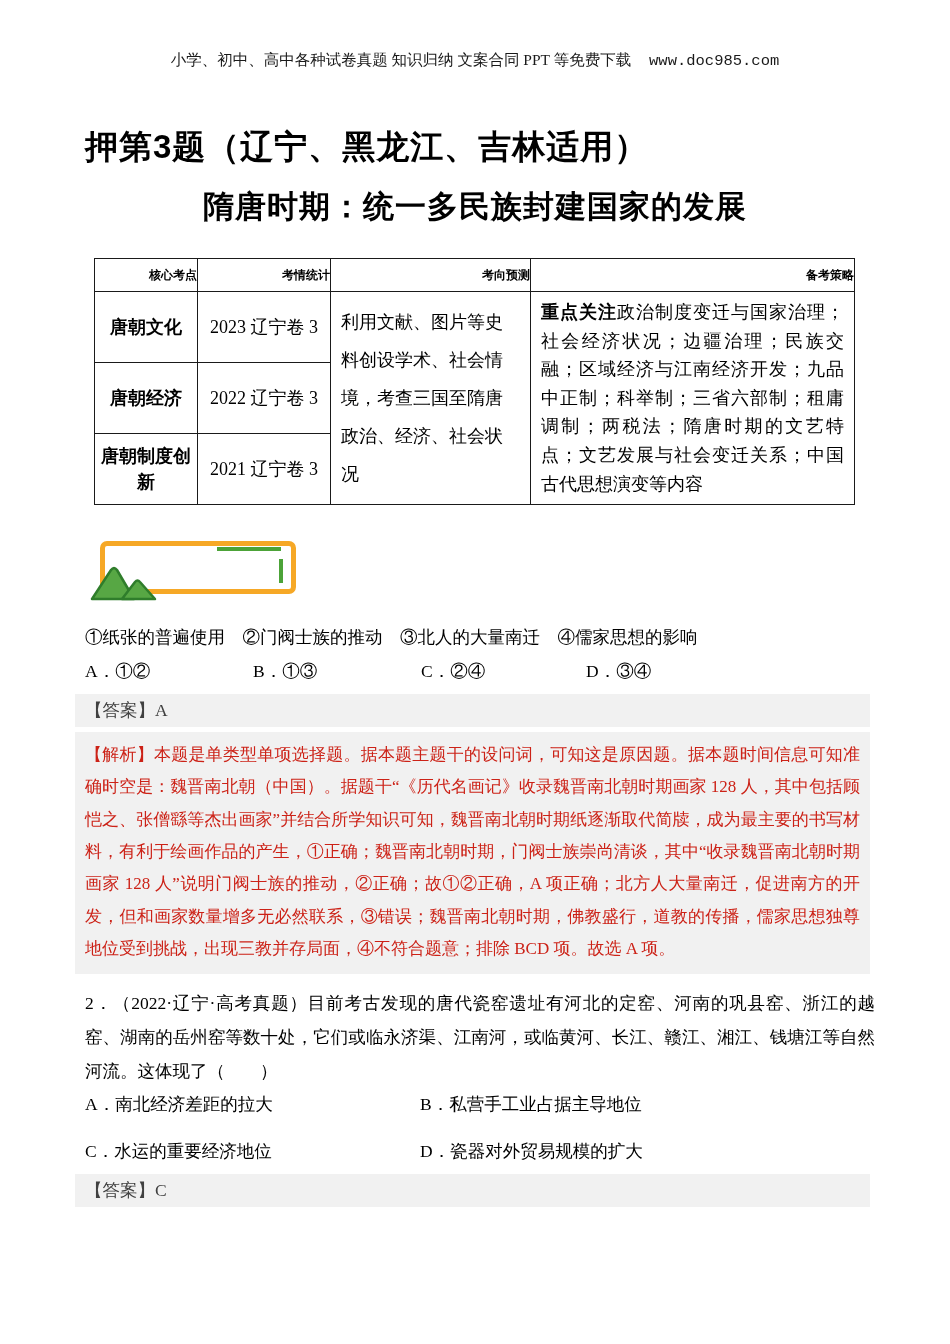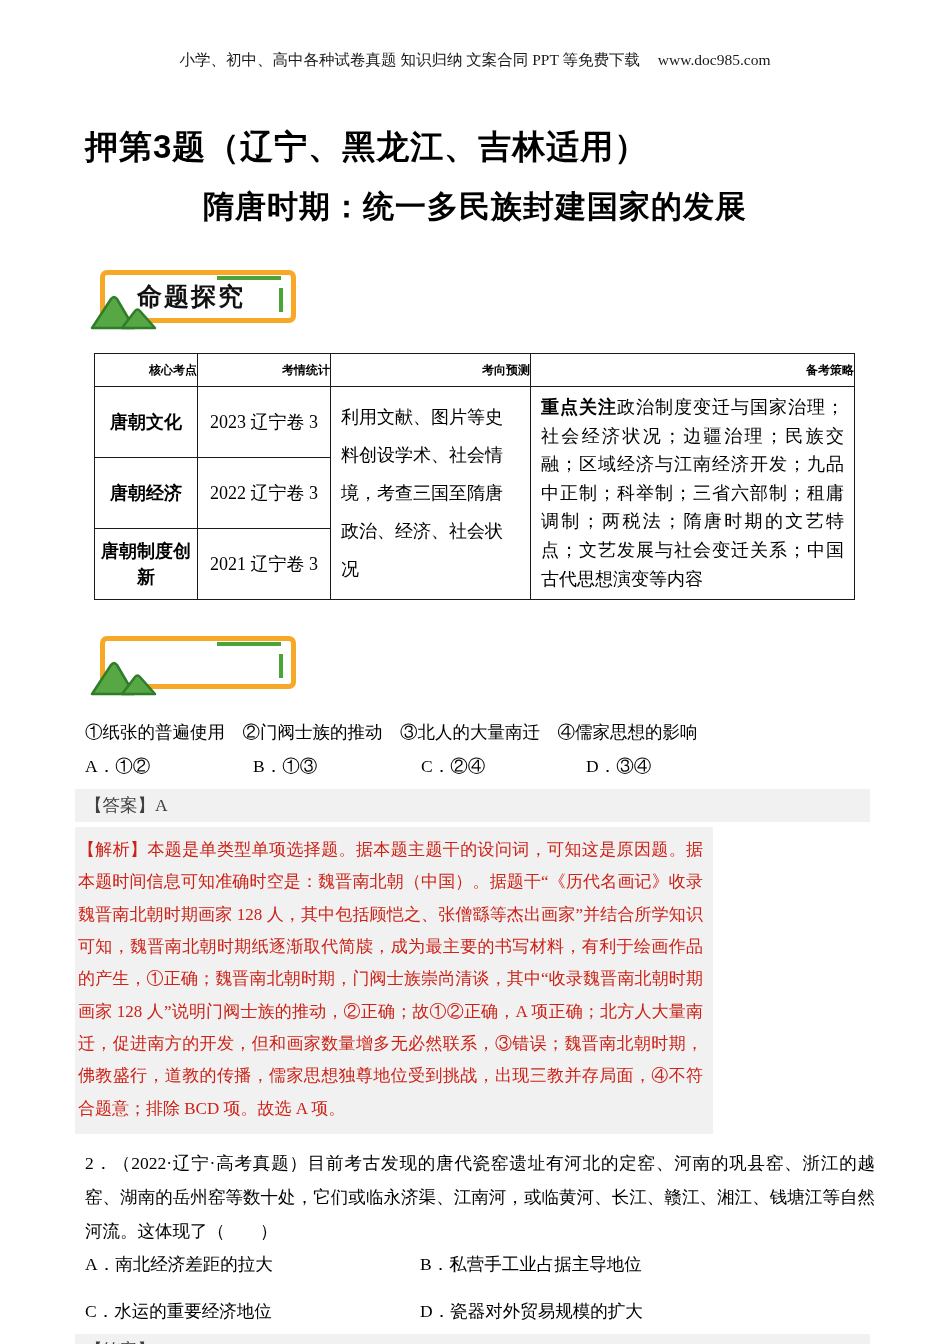--- a/index.html
+++ b/index.html
@@ -4,21 +4,21 @@
 <style>
   * { margin:0; padding:0; box-sizing:border-box; }
   html,body { background:#ffffff; }
   body { font-family:"Liberation Serif","DejaVu Serif",serif; color:#000; }
   .page {
     position:relative; width:950px; height:1344px; margin:0 auto;
     background:#ffffff; overflow:hidden;
   }
   
   .doc-header { padding-top:50px; text-align:center; font-size:15.5px; color:#1a1a1a; }
-  .doc-header .hdr-url { margin-left:14px; }
+  .doc-header .hdr-url { margin-left:14px;font-family:Liberation Mono, monospace; }
   
   .main-title {
     margin:54px 0 0 85px; font-family:"Liberation Sans","DejaVu Sans",sans-serif;
     font-weight:bold; font-size:33px; letter-spacing:1px; color:#000;
   }
   .sub-title {
     margin-top:16px; text-align:center; font-family:"Liberation Sans","DejaVu Sans",sans-serif;
     font-weight:bold; font-size:31px; letter-spacing:1px; color:#000;
   }
   
@@ -58,50 +58,39 @@
   .q-suboptions { font-size:17.5px; line-height:34px; margin-top:2px; }
   .q-choices-4 { display:grid; grid-template-columns:168px 168px 165px auto;
     font-size:17.5px; line-height:34px; }
   .q-choices-2 { display:grid; grid-template-columns:335px auto; row-gap:14px;
     font-size:17.5px; line-height:33px; }
   .answer-strip {
     margin:6px 0 0 -10px; width:795px; background:#F1F1F1;
     padding:4px 16px 4px 10px; font-size:17.5px; line-height:25px; color:#404040;
   }
   .analysis-block {
-    margin:5px 0 0 -10px; width:638px; background:#F1F1F1;
-    padding:7px 10px 9px 3px; font-size:17px; line-height:32.3px;
+    margin:5px 0 0 -10px; width:795px; background:#F1F1F1;
+    padding:7px 10px 9px 10px; font-size:17px; line-height:32.3px;
     color:#CC2217; text-align:justify;
   }
   .q2 { margin-top:12px; }
 </style>
 </head>
 <body>
 
 <div class="page">
 
   <div class="doc-header">
     <span>小学、初中、高中各种试卷真题 知识归纳 文案合同 PPT 等免费下载</span>
     <span class="hdr-url">www.doc985.com</span>
   </div>
 
   <div class="main-title">押第3题（辽宁、黑龙江、吉林适用）</div>
   <div class="sub-title">隋唐时期：统一多民族封建国家的发展</div>
 
-  <div class="badge-block">
-    <div class="badge">
-      <span class="line-h"></span>
-      <span class="line-v"></span>
-      <span class="badge-label">命题探究</span>
-      <svg class="mountain" viewBox="0 0 70 40">
-        <path d="M3 37 L22 8 Q25 4 28 8 L45 37 Z" fill="#57A744" stroke="#2F7D2B" stroke-width="2.5" stroke-linejoin="round"></path>
-        <path d="M33 37 L46 20 Q48.5 17 51 20 L66 37 Z" fill="#57A744" stroke="#2F7D2B" stroke-width="2.5" stroke-linejoin="round"></path>
-      </svg>
-    </div>
-  </div>
 
   <table class="exam-table">
     <tbody>
         <tr>
       <th style="width:103px">核心考点</th>
       <th style="width:133px">考情统计</th>
       <th style="width:200px">考向预测</th>
       <th>备考策略</th>
     </tr>
     <tr>

